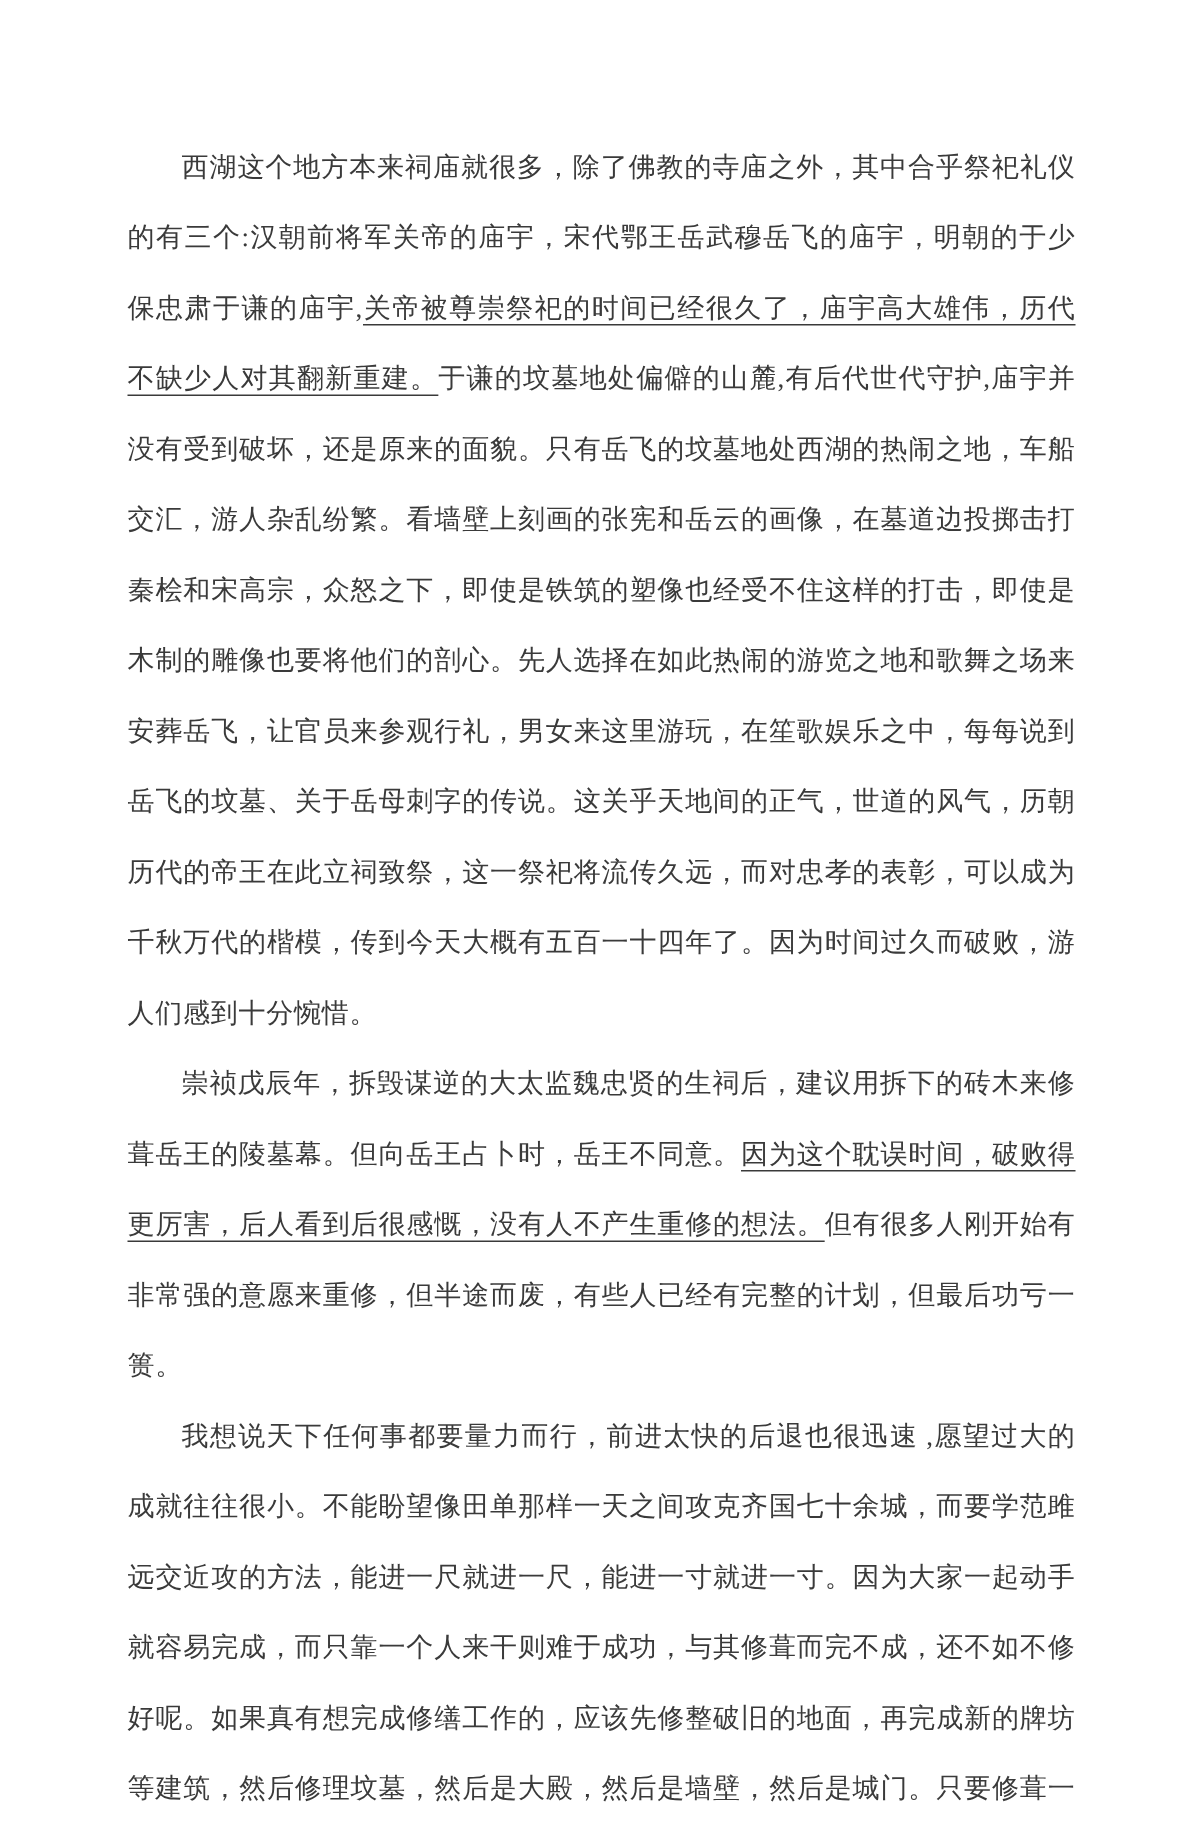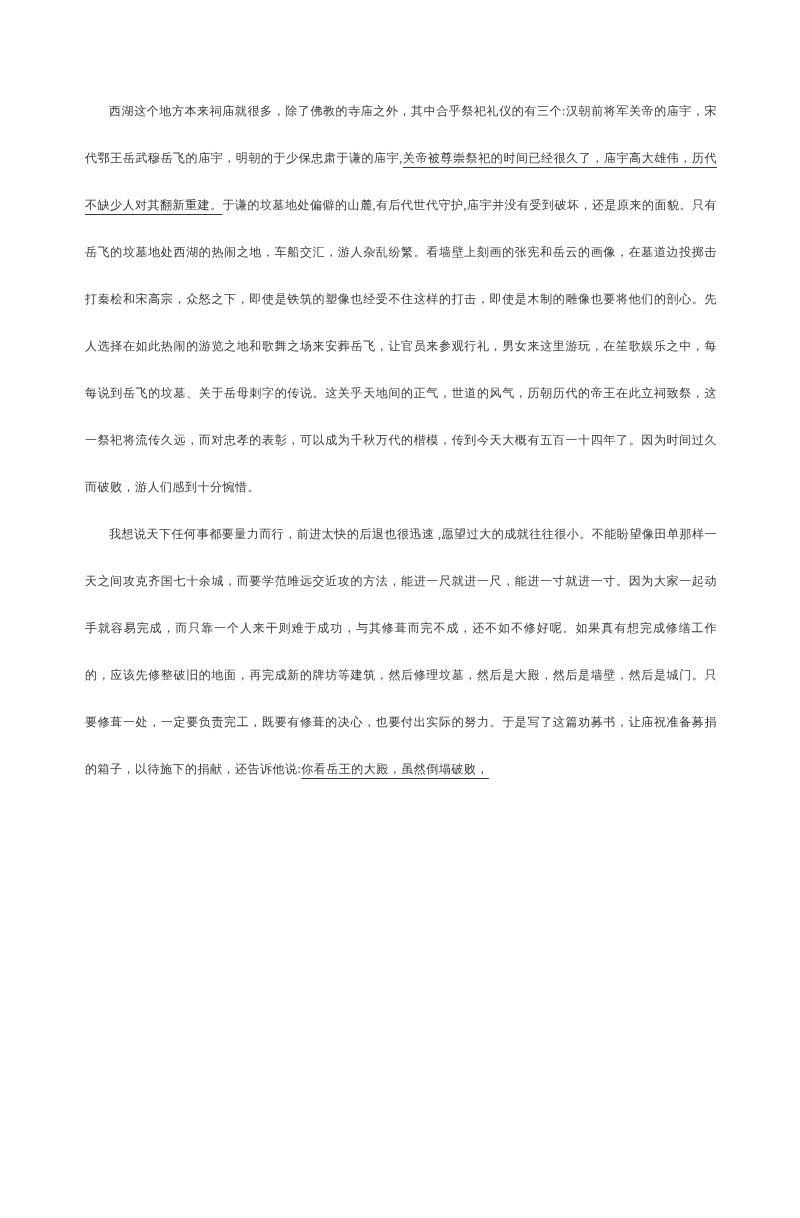--- a/index.html
+++ b/index.html
@@ -15,21 +15,21 @@
   .page {
     box-sizing: border-box;
     width: 800px;
     height: 1218px;
     padding: 88px 83px 40px 85px;
     background: #ffffff;
   }
   .doc-paragraph {
     margin: 0;
     font-family: "Liberation Serif", "DejaVu Serif", serif;
-    font-size: 12px;
+    font-size: 18px;
     line-height: 47px;
     color: #3a3a3a;
     text-align: justify;
     text-justify: inter-ideograph;
     text-indent: 2em;
     word-break: break-all;
     letter-spacing: 0.5px;
   }
   .u {
     text-decoration: underline;
@@ -37,16 +37,17 @@
     text-underline-offset: 5px;
   }
 </style>
 </head>
 <body>
 
 <div class="page">
 
   <p class="doc-paragraph"><span>西湖这个地方本来祠庙就很多，除了佛教的寺庙之外，其中合乎祭祀礼仪的有三个:汉朝前将军关帝的庙宇，宋代鄂王岳武穆岳飞的庙宇，明朝的于少保忠肃于谦的庙宇,</span><span class="u">关帝被尊崇祭祀的时间已经很久了，庙宇高大雄伟，历代不缺少人对其翻新重建。</span><span>于谦的坟墓地处偏僻的山麓,有后代世代守护,庙宇并没有受到破坏，还是原来的面貌。只有岳飞的坟墓地处西湖的热闹之地，车船交汇，游人杂乱纷繁。看墙壁上刻画的张宪和岳云的画像，在墓道边投掷击打秦桧和宋高宗，众怒之下，即使是铁筑的塑像也经受不住这样的打击，即使是木制的雕像也要将他们的剖心。先人选择在如此热闹的游览之地和歌舞之场来安葬岳飞，让官员来参观行礼，男女来这里游玩，在笙歌娱乐之中，每每说到岳飞的坟墓、关于岳母刺字的传说。这关乎天地间的正气，世道的风气，历朝历代的帝王在此立祠致祭，这一祭祀将流传久远，而对忠孝的表彰，可以成为千秋万代的楷模，传到今天大概有五百一十四年了。因为时间过久而破败，游人们感到十分惋惜。</span></p>
 
+  <p class="doc-paragraph"><span>崇祯戊辰年，拆毁谋逆的大太监魏忠贤的生祠后，建议用拆下的砖木来修葺岳王的陵墓幕。但向岳王占卜时，岳王不同意。</span><span class="u">因为这个耽误时间，破败得更厉害，后人看到后很感慨，没有人不产生重修的想法。</span><span>但有很多人刚开始有非常强的意愿来重修，但半途而废，有些人已经有完整的计划，但最后功亏一篑。</span></p>
 
   <p class="doc-paragraph"><span>我想说天下任何事都要量力而行，前进太快的后退也很迅速 ,愿望过大的成就往往很小。不能盼望像田单那样一天之间攻克齐国七十余城，而要学范雎远交近攻的方法，能进一尺就进一尺，能进一寸就进一寸。因为大家一起动手就容易完成，而只靠一个人来干则难于成功，与其修葺而完不成，还不如不修好呢。如果真有想完成修缮工作的，应该先修整破旧的地面，再完成新的牌坊等建筑，然后修理坟墓，然后是大殿，然后是墙壁，然后是城门。只要修葺一处，一定要负责完工，既要有修葺的决心，也要付出实际的努力。于是写了这篇劝募书，让庙祝准备募捐的箱子，以待施下的捐献，还告诉他说:</span><span class="u">你看岳王的大殿，虽然倒塌破败，</span></p>
 
 </div>
 
 </body></html>

